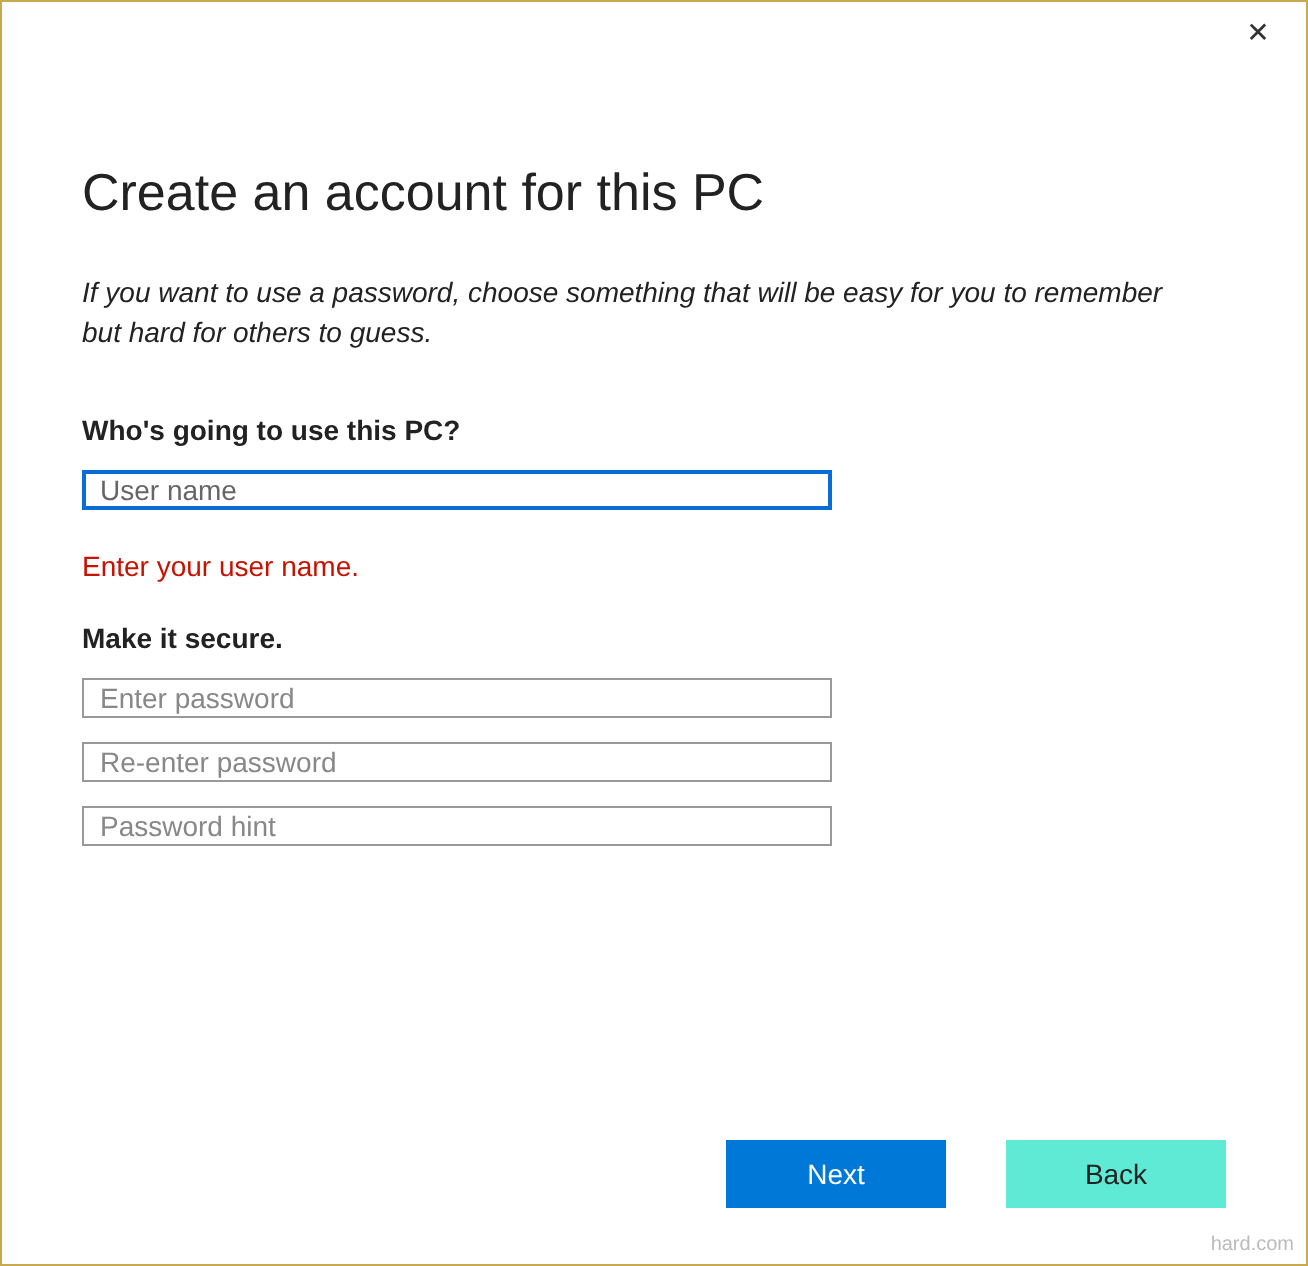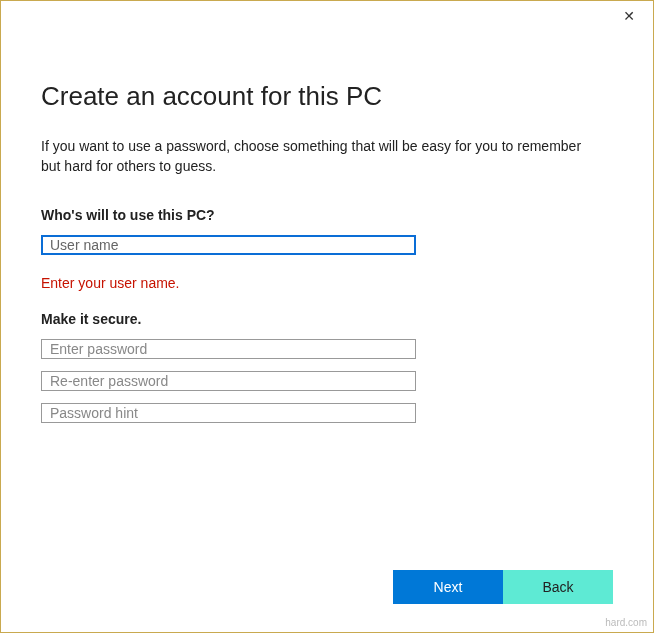--- a/index.html
+++ b/index.html
@@ -47,20 +47,21 @@
       font-size: 26px;
       font-weight: 400;
       color: #222;
       margin-bottom: 24px;
     }
     .description {
       font-size: 14px;
       color: #222;
       line-height: 1.45;
       margin-bottom: 30px;
+      font-style: italic;
     }
     .section-label {
       font-size: 14px;
       font-weight: 600;
       color: #222;
       margin-bottom: 12px;
     }
     .field {
       width: 375px;
       height: 20px;
@@ -94,21 +95,21 @@
       margin-top: 0;
     }
     .secure-section .field {
       margin-bottom: 12px;
     }
     .button-row {
       position: absolute;
       bottom: 28px;
       right: 40px;
       display: flex;
-      gap: 0;
+      gap: 30px;
     }
     .btn {
       width: 110px;
       height: 34px;
       border: none;
       font-size: 14px;
       font-family: inherit;
       cursor: pointer;
       display: flex;
       align-items: center;
@@ -137,21 +138,21 @@
 <div class="window">
   <div class="titlebar">
     <div class="close-btn">✕</div>
   </div>
 
   <div class="content">
     <h1 class="page-title">Create an account for this PC</h1>
     <p class="description">If you want to use a password, choose something that will be easy for you to remember but hard for others to guess.</p>
 
     <div>
-      <div class="section-label">Who's will to use this PC?</div>
+      <div class="section-label">Who's going to use this PC?</div>
       <input type="text" class="field focused" placeholder="User name" style="">
       <div class="error-text">Enter your user name.</div>
     </div>
 
     <div class="secure-section">
       <div class="section-label">Make it secure.</div>
       <input type="password" class="field" placeholder="Enter password" style="">
       <input type="password" class="field" placeholder="Re-enter password" style="">
       <input type="text" class="field" placeholder="Password hint" style="">
     </div>

